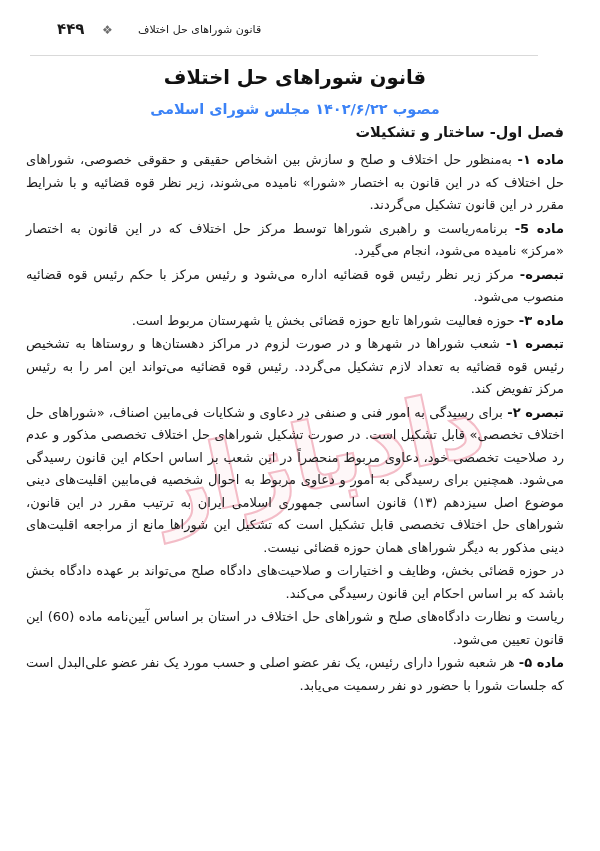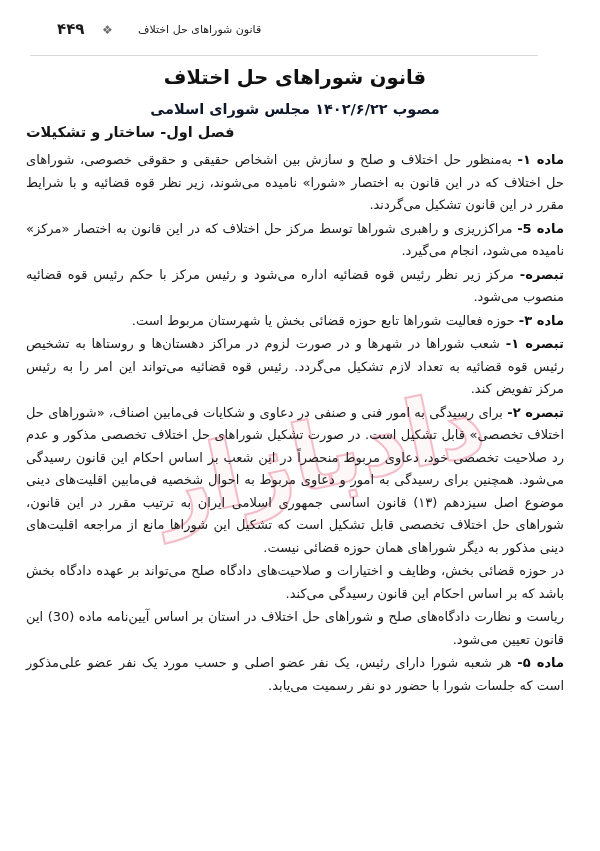--- a/index.html
+++ b/index.html
@@ -96,25 +96,25 @@
     text-align: center;
     font-size: 19.5px;
     font-weight: bold;
     color: #111111;
   }
   .law-subtitle {
     margin: 12px 0 7px 0;
     text-align: center;
     font-size: 14.5px;
     font-weight: bold;
-    color: #0f172a;
+    color: #3b82f6;
   }
   .chapter-heading {
     margin: 0 0 9px 0;
-    text-align: left;
+    text-align: right;
     font-size: 14.5px;
     font-weight: bold;
     color: #161616;
   }
   .para {
     margin: 0 0 1px 0;
     font-size: 13px;
     line-height: 22.5px;
     text-align: justify;
     text-justify: inter-word;
@@ -138,24 +138,24 @@
   <hr class="header-rule">
 
   <div class="watermark">دادبازار</div>
 
   <div class="doc-body">
     <div class="law-title">قانون شوراهای حل اختلاف</div>
     <div class="law-subtitle">مصوب ۱۴۰۲/۶/۲۲ مجلس شورای اسلامی</div>
     <div class="chapter-heading">فصل اول- ساختار و تشکیلات</div>
     <div id="paragraphs">
         <p class="para"><b>ماده ۱-</b> <span>به‌منظور حل اختلاف و صلح و سازش بین اشخاص حقیقی و حقوقی خصوصی، شوراهای حل اختلاف که در این قانون به اختصار «شورا» نامیده می‌شوند، زیر نظر قوه قضائیه و با شرایط مقرر در این قانون تشکیل می‌گردند.</span></p>
-        <p class="para"><b>ماده 5-</b> <span>مراکز‌ریزی و راهبری شوراها توسط مرکز حل اختلاف که در این قانون به اختصار «مرکز» نامیده می‌شود، انجام می‌گیرد.</span></p>
+        <p class="para"><b>ماده 5-</b> <span>برنامه‌ریاست و راهبری شوراها توسط مرکز حل اختلاف که در این قانون به اختصار «مرکز» نامیده می‌شود، انجام می‌گیرد.</span></p>
         <p class="para"><b>تبصره-</b> <span>مرکز زیر نظر رئیس قوه قضائیه اداره می‌شود و رئیس مرکز با حکم رئیس قوه قضائیه منصوب می‌شود.</span></p>
         <p class="para"><b>ماده ۳-</b> <span>حوزه فعالیت شوراها تابع حوزه قضائی بخش یا شهرستان مربوط است.</span></p>
         <p class="para"><b>تبصره ۱-</b> <span>شعب شوراها در شهرها و در صورت لزوم در مراکز دهستان‌ها و روستاها به تشخیص رئیس قوه قضائیه به تعداد لازم تشکیل می‌گردد. رئیس قوه قضائیه می‌تواند این امر را به رئیس مرکز تفویض کند.</span></p>
         <p class="para"><b>تبصره ۲-</b> <span>برای رسیدگی به امور فنی و صنفی در دعاوی و شکایات فی‌مابین اصناف، «شوراهای حل اختلاف تخصصی» قابل تشکیل است. در صورت تشکیل شوراهای حل اختلاف تخصصی مذکور و عدم رد صلاحیت تخصصی خود، دعاوی مربوط منحصراً در این شعب بر اساس احکام این قانون رسیدگی می‌شود. همچنین برای رسیدگی به امور و دعاوی مربوط به احوال شخصیه فی‌مابین اقلیت‌های دینی موضوع اصل سیزدهم (۱۳) قانون اساسی جمهوری اسلامی ایران به ترتیب مقرر در این قانون، شوراهای حل اختلاف تخصصی قابل تشکیل است که تشکیل این شوراها مانع از مراجعه اقلیت‌های دینی مذکور به دیگر شوراهای همان حوزه قضائی نیست.</span></p>
         <p class="para"><span>در حوزه قضائی بخش، وظایف و اختیارات و صلاحیت‌های دادگاه صلح می‌تواند بر عهده دادگاه بخش باشد که بر اساس احکام این قانون رسیدگی می‌کند.</span></p>
-        <p class="para"><span>ریاست و نظارت دادگاه‌های صلح و شوراهای حل اختلاف در استان بر اساس آیین‌نامه ماده (30) این قانون تعیین می‌شود.</span></p>
-        <p class="para"><b>ماده ۵-</b> <span>هر شعبه شورا دارای رئیس، یک نفر عضو اصلی و حسب مورد یک نفر عضو علی‌مذکور است که جلسات شورا با حضور دو نفر رسمیت می‌یابد.</span></p>
+        <p class="para"><span>ریاست و نظارت دادگاه‌های صلح و شوراهای حل اختلاف در استان بر اساس آیین‌نامه ماده (60) این قانون تعیین می‌شود.</span></p>
+        <p class="para"><b>ماده ۵-</b> <span>هر شعبه شورا دارای رئیس، یک نفر عضو اصلی و حسب مورد یک نفر عضو علی‌البدل است که جلسات شورا با حضور دو نفر رسمیت می‌یابد.</span></p>
       </div>
   </div>
 
 </div>
 
 </body></html>

